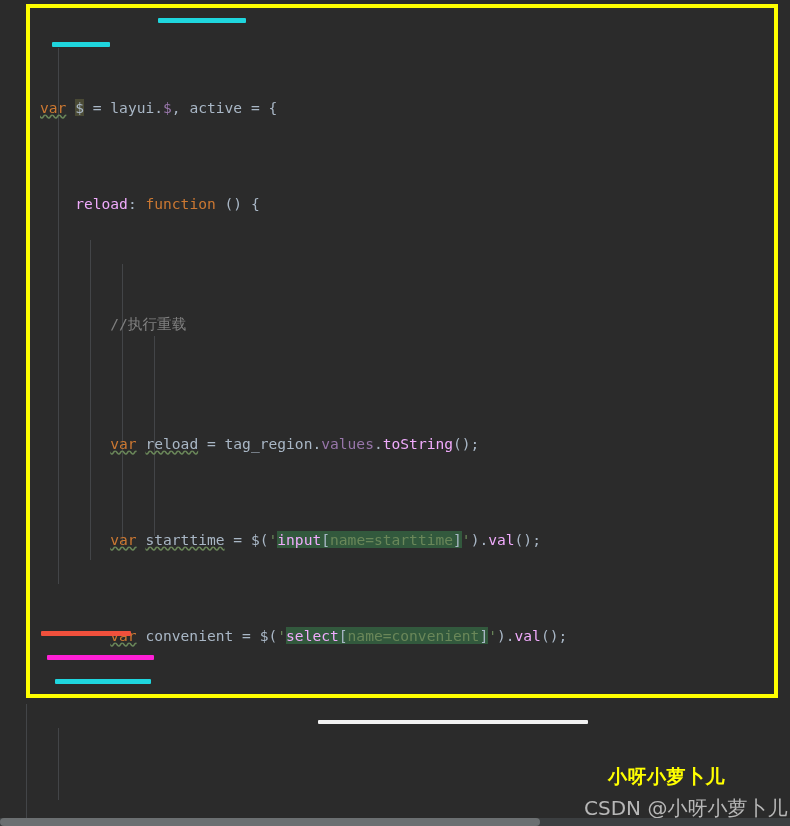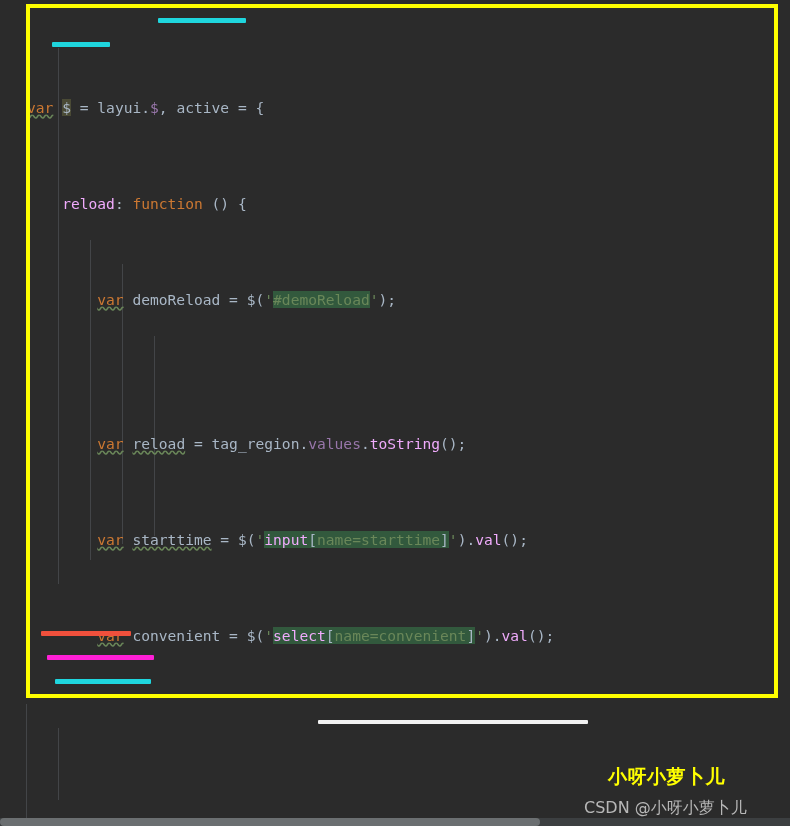--- a/index.html
+++ b/index.html
@@ -34,21 +34,21 @@
 
   .code-layer {
     position: absolute;
     left: 0; top: 0;
     width: 790px;
   }
 
   .line {
     position: relative;
     height: 24px;
-    padding-left: 27px;
+    padding-left: 40px;
     white-space: pre;
   }
 
   
   .kw    { color: #cc7832; }          
   .fn    { color: #f0abfc; }          
   .str   { color: #6a8759; }          
   .com   { color: #808080; }          
   .pl    { color: #9876aa; }          
   .pn    { color: #a9b7c6; }
@@ -86,21 +86,21 @@
     line-height: 28px;
     font-weight: 700;
     letter-spacing: 0.5px;
   }
 
   
   #watermark {
     position: absolute;
     color: #d0d0d0;
     font-family: "DejaVu Sans", "Liberation Sans", sans-serif;
-    font-size: 16px;
+    font-size: 20px;
     opacity: 0.85;
   }
 
   
   #hscroll {
     position: absolute;
     left: 0; bottom: 0;
     width: 790px; height: 8px;
     background: #3c3f41;
   }
@@ -128,22 +128,22 @@
   <div class="guide" style="left:26px;  top:704px; height:120px;"></div>
   <div class="guide" style="left:58px;  top:728px; height:72px;"></div>
 
   <div class="code-layer">
 
     
     <div class="line"><span class="kw sq">var</span> <span class="dollarbg pn">$</span> <span class="pn">=</span> layui<span class="pn">.</span><span class="pl">$</span><span class="pn">,</span> active <span class="pn">=</span> <span class="pn">{</span></div>
     
     <div class="line">    <span class="fn">reload</span><span class="pn">:</span> <span class="kw">function</span> <span class="pn">() {</span></div>
     
-    <div class="line">        <span class="kw sq">var</span> demoReload <span class="pn">=</span> <span class="pn">$(</span><span class="str">'</span><span class="str match">#demoReload</span><span class="str">'</span><span class="pn">);</span></div>
-    
+    
+    <div class="line">        <span class="com">//执行重载</span></div>
     
     
     <div class="line">        <span class="kw sq">var</span> <span class="sq">reload</span> <span class="pn">=</span> tag_region<span class="pn">.</span><span class="pl">values</span><span class="pn">.</span><span class="fn">toString</span><span class="pn">();</span></div>
     
     <div class="line">        <span class="kw sq">var</span> <span class="sq">starttime</span> <span class="pn">=</span> <span class="pn">$(</span><span class="str">'</span><span class="match"><span class="fn">input</span><span class="pn">[</span><span class="str">name=starttime</span><span class="pn">]</span></span><span class="str">'</span><span class="pn">).</span><span class="fn">val</span><span class="pn">();</span></div>
     
     <div class="line">        <span class="kw sq">var</span> convenient <span class="pn">=</span> <span class="pn">$(</span><span class="str">'</span><span class="match"><span class="fn">select</span><span class="pn">[</span><span class="str">name=convenient</span><span class="pn">]</span></span><span class="str">'</span><span class="pn">).</span><span class="fn">val</span><span class="pn">();</span></div>
     
     
     

